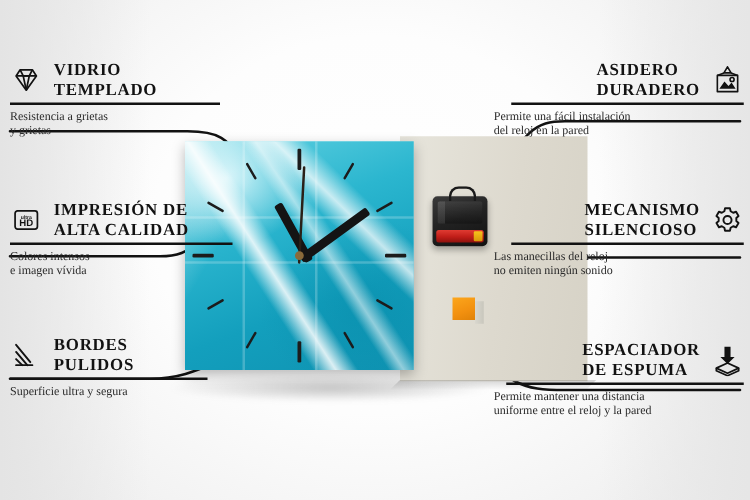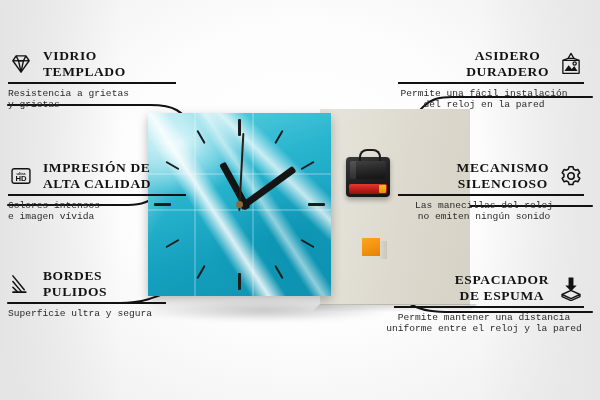--- a/index.html
+++ b/index.html
@@ -90,32 +90,32 @@
 
   
   .spacer{position:absolute;left:232px;top:133px;width:18px;height:18px;
     background:linear-gradient(160deg,#fca61c 0%,#f2900f 60%,#e08208 100%);}
   .spacer:after{content:"";position:absolute;left:18px;top:3px;width:7px;height:18px;
     background:linear-gradient(90deg,#d9d7ce,#c9c7bd);}
 
   
   .feature{position:absolute;width:200px;}
   .feature.left{left:8px;text-align:left;}
-  .feature.right{right:16px;text-align:center;}
+  .feature.right{right:5px;text-align:left;}
 
   .f-head{display:flex;align-items:center;gap:9px;}
   .feature.right .f-head{justify-content:flex-end;}
   .f-title{
     font-family:"Liberation Serif", serif;
     font-weight:bold;font-size:13.5px;line-height:15.5px;
     letter-spacing:.6px;color:#121212;text-transform:uppercase;
   }
   .f-rule{height:1.6px;background:#121212;margin:3px 0 4px 0;}
   .f-sub{
-    font-family:Liberation Mono, monospace;
+    font-family:Liberation Serif, serif;
     font-size:9.6px;line-height:11.4px;color:#2a2a2a;
   }
   .ic{flex:0 0 auto;width:26px;height:26px;display:block;}
   .ic svg{display:block;width:26px;height:26px;}
 
   
   #f-vidrio  .f-rule{width:168px;}
   #f-hd      .f-rule{width:178px;}
   #f-bordes  .f-rule{width:158px;}
   #f-asidero .f-rule{width:186px;margin-left:auto;}

